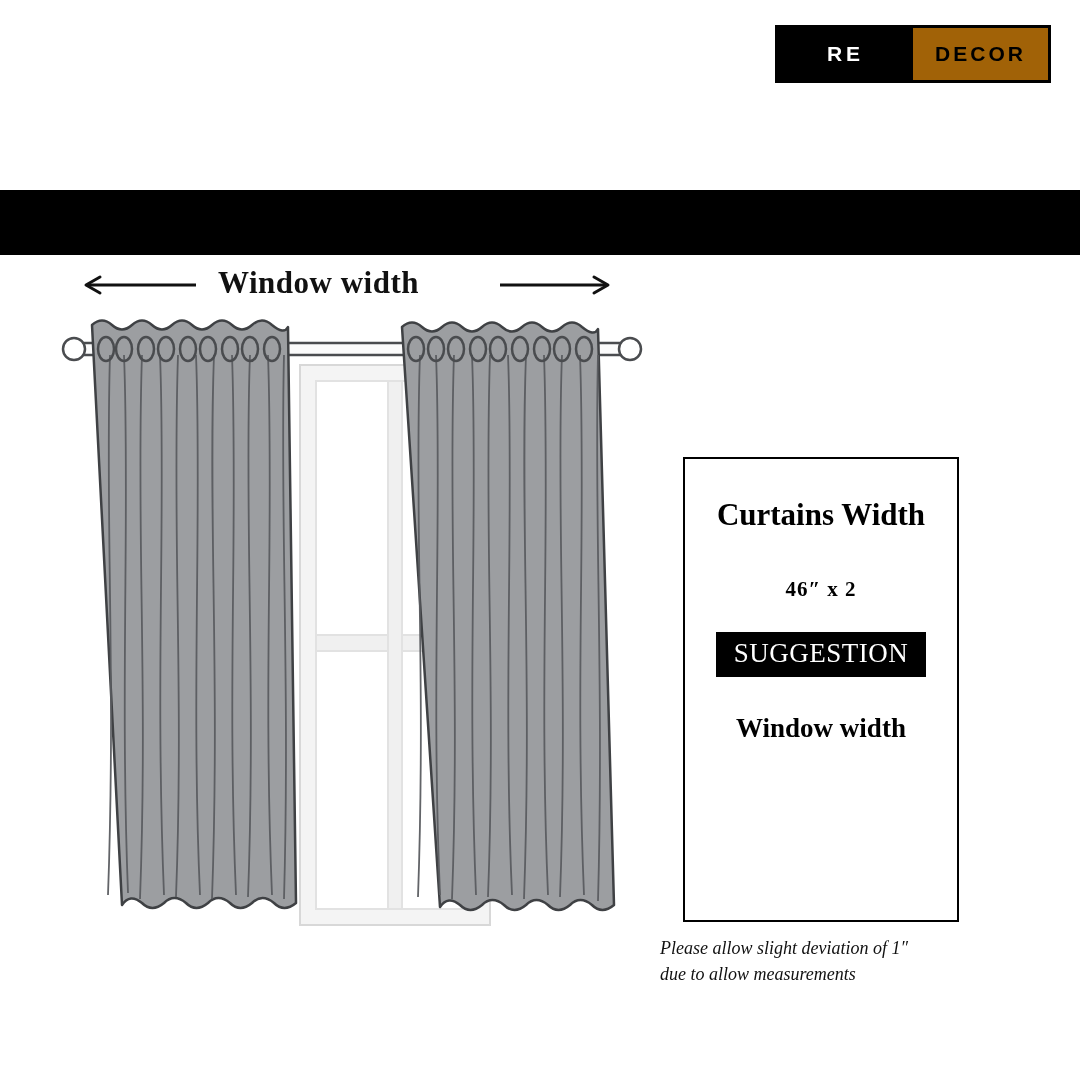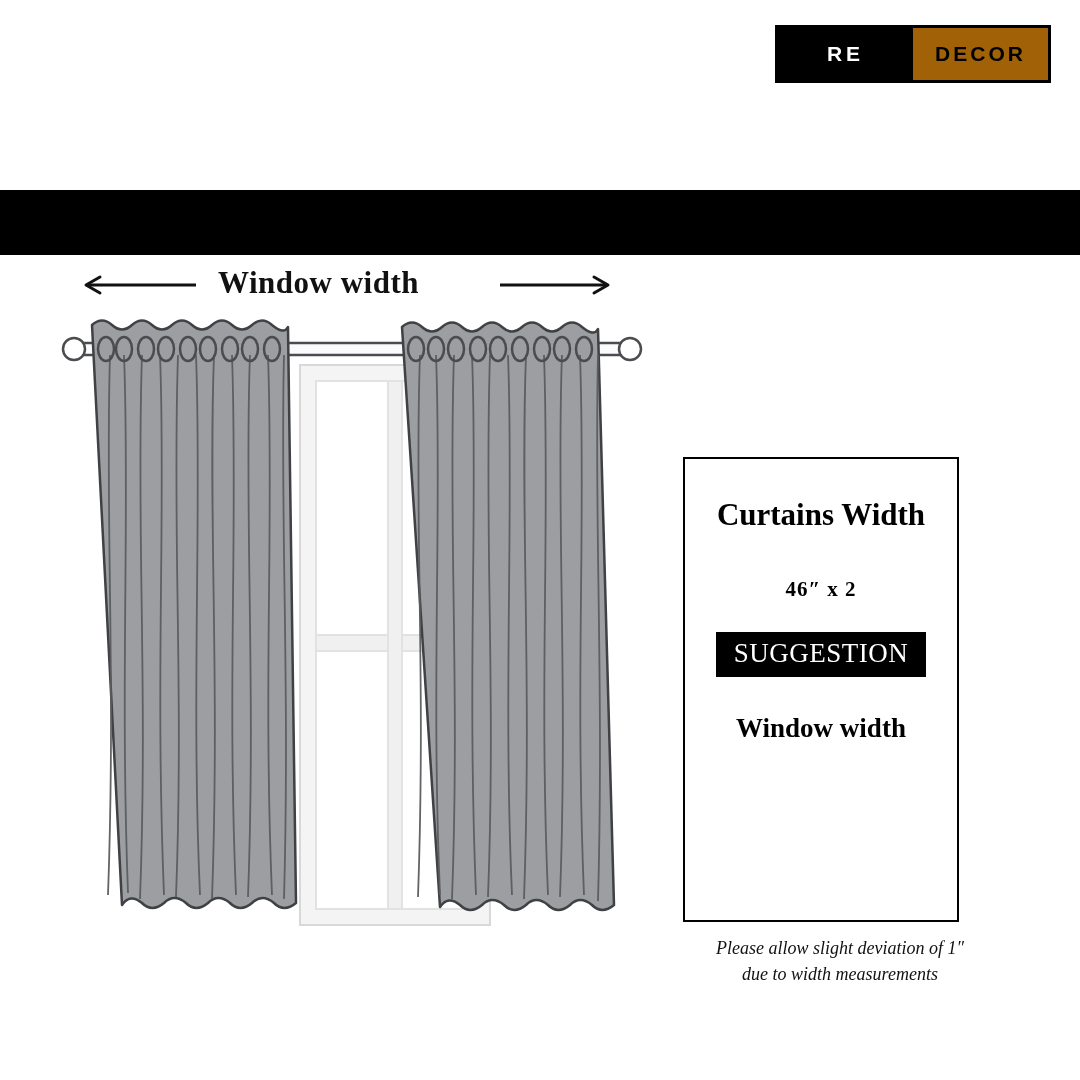--- a/index.html
+++ b/index.html
@@ -135,21 +135,20 @@
     font-size: 27px;
     font-weight: 700;
   }
 
   
   .footnote {
     position: absolute;
     left: 660px;
     top: 935px;
     width: 360px;
-    text-align: center;
     font-style: italic;
     font-size: 18px;
     line-height: 1.45;
     color: #111111;
   }
 </style>
 </head>
 <body>
 
 <div class="logo">
@@ -254,14 +253,14 @@
   <div class="info-title">Curtains Width</div>
   <div class="info-size">46″ x  2</div>
   <div class="suggestion-wrap">
     <span class="suggestion">SUGGESTION</span>
   </div>
   <div class="info-sub">Window width</div>
 </div>
 
 <div class="footnote">
   <div>Please allow slight deviation of 1″</div>
-  <div>due to width measurements</div>
+  <div>due to allow measurements</div>
 </div>
 
 </body></html>

